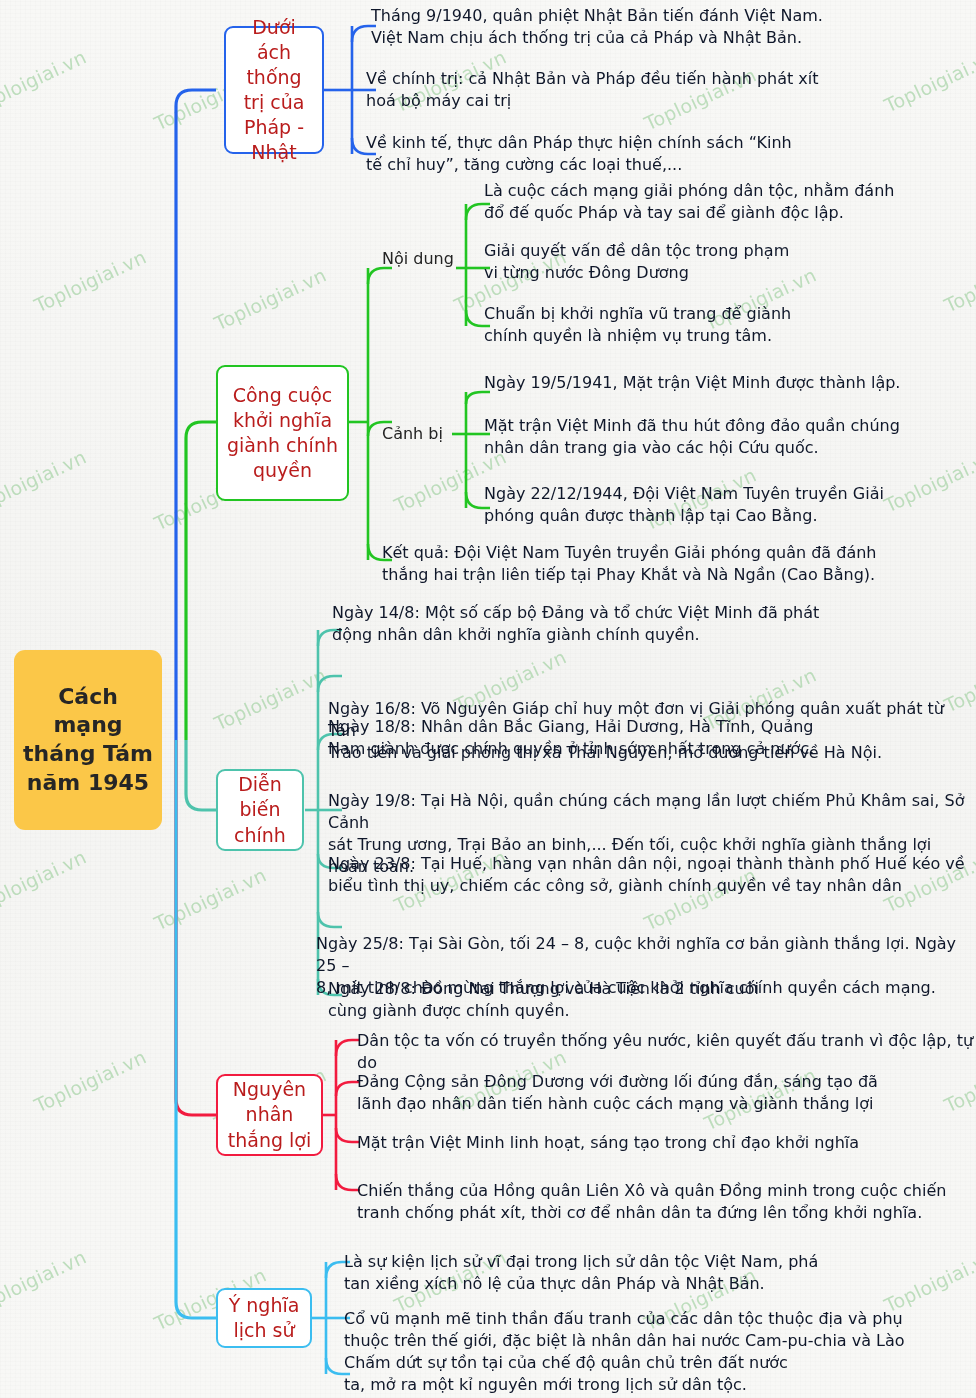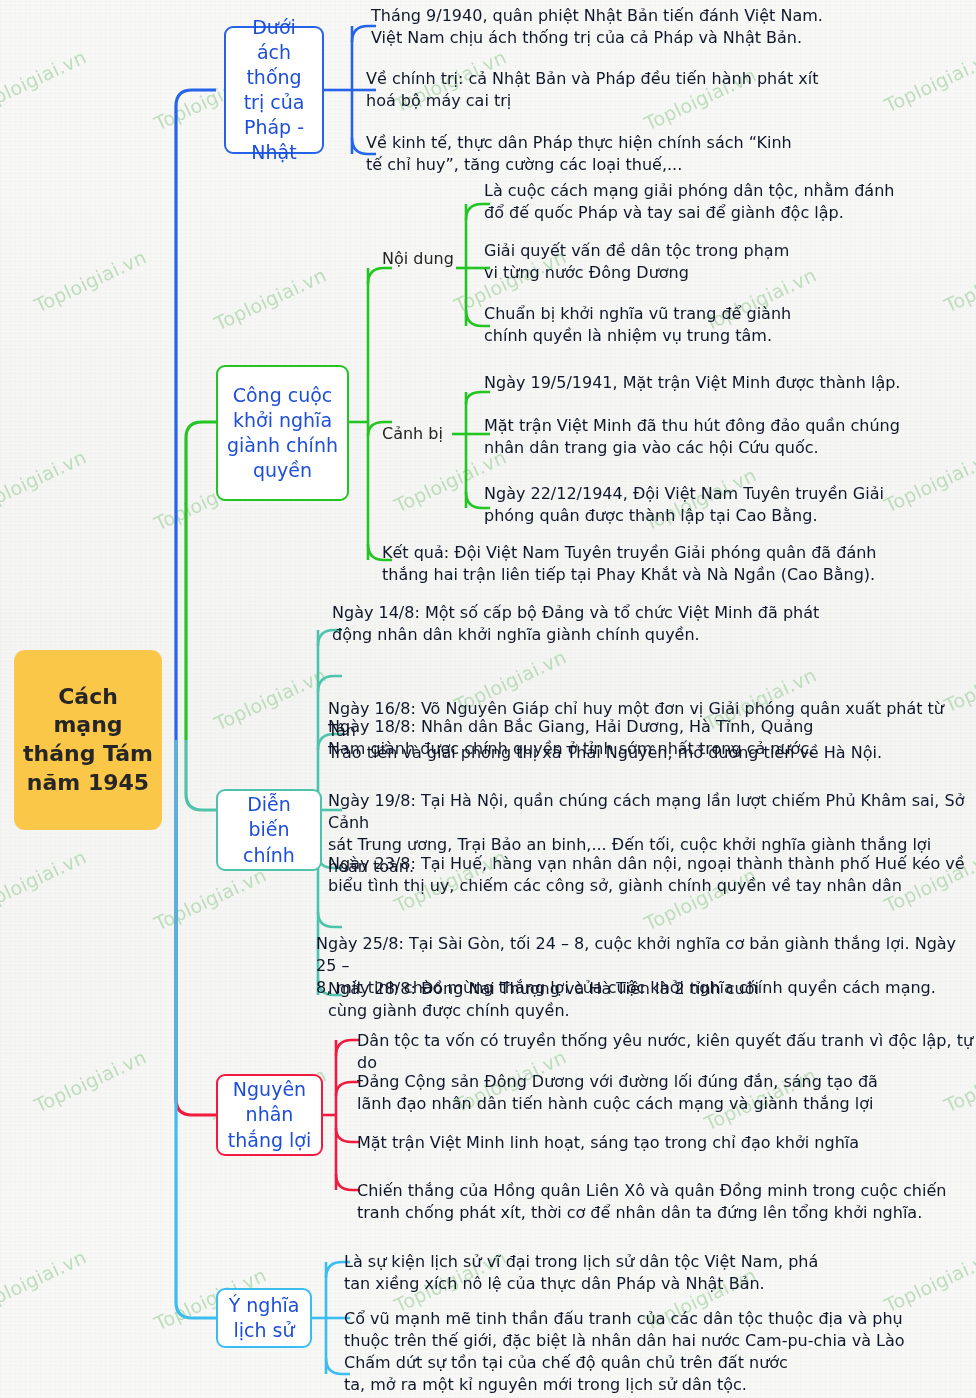--- a/index.html
+++ b/index.html
@@ -33,21 +33,21 @@
   }
   #mindmap-svg{ position:absolute; left:0; top:0; }
 
   .node{
     position:absolute;
     background:#fff;
     border:2px solid #2563eb;
     border-radius:9px;
     display:flex; align-items:center; justify-content:center;
     text-align:center;
-    color:#1d4ed8;
+    color:#b91c1c;
     font-size:19px;
     line-height:1.32;
     padding:6px 8px;
     z-index:4;
   }
   #node-center{
     background:#fbc748; border:none; border-radius:11px;
     font-weight:bold; font-size:22px; line-height:1.3; color:#262626;
   }
   .leaf{
@@ -167,21 +167,21 @@
   <path d="M326,1318 L350,1318" fill="none" stroke="#3bbdf0" stroke-width="2.6"></path>
   <path d="M326,1358 Q326,1374 342,1374 L350,1374" fill="none" stroke="#3bbdf0" stroke-width="2.6"></path>
 </svg>
 
 <div class="node" id="node-center" style="left:14px; top:650px; width:148px; height:180px;">Cách mạng tháng Tám năm 1945</div>
 
 <div class="node" id="node-b1" style="left:224px; top:26px; width:100px; height:128px; border-color:#2563eb;">Dưới ách thống trị của Pháp - Nhật</div>
 
 <div class="node" id="node-b2" style="left:216px; top:365px; width:133px; height:136px; border-color:#22c522;">Công cuộc khởi nghĩa giành chính quyền</div>
 
-<div class="node" id="node-b3" style="left:216px; top:789px; width:106px; height:82px; border-color:#4ec3ac;">Diễn biến chính</div>
+<div class="node" id="node-b3" style="left:216px; top:769px; width:88px; height:82px; border-color:#4ec3ac;">Diễn biến chính</div>
 
 <div class="node" id="node-b4" style="left:216px; top:1074px; width:107px; height:82px; border-color:#f21b3f;">Nguyên nhân thắng lợi</div>
 
 <div class="node" id="node-b5" style="left:216px; top:1288px; width:96px; height:60px; border-color:#3bbdf0;">Ý nghĩa lịch sử</div>
 
 <div class="sublabel" style="left:382px; top:249px;">Nội dung</div>
 <div class="sublabel" style="left:382px; top:424px;">Cảnh bị</div>
 
 <div class="leaf" style="left:371px; top:5px;">Tháng 9/1940, quân phiệt Nhật Bản tiến đánh Việt Nam.
 Việt Nam chịu ách thống trị của cả Pháp và Nhật Bản.</div>

